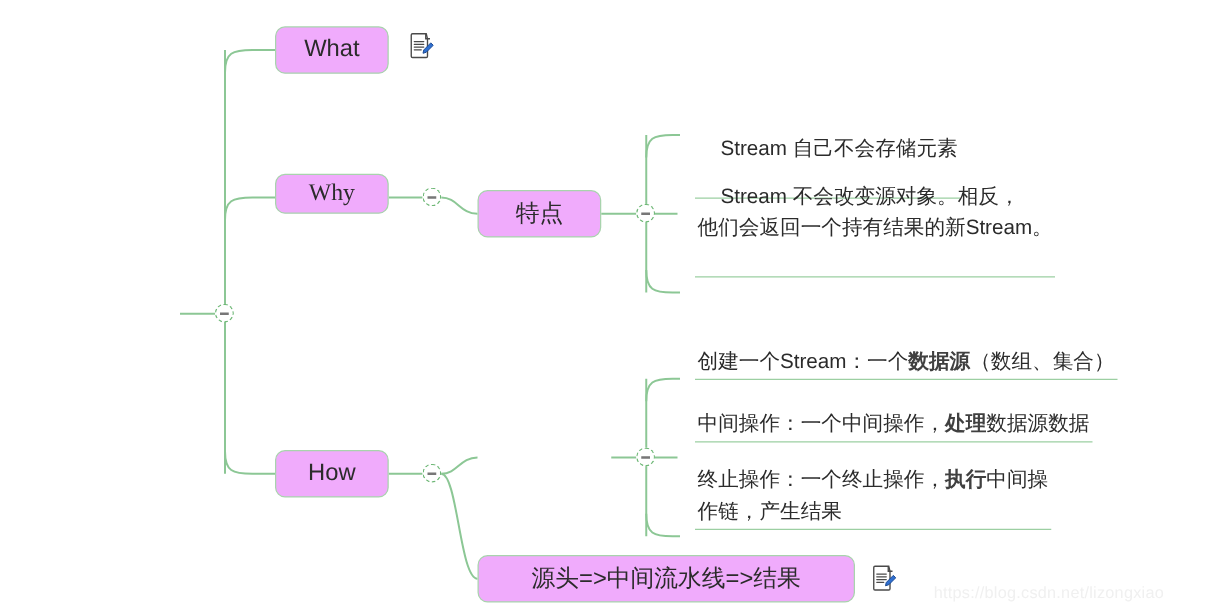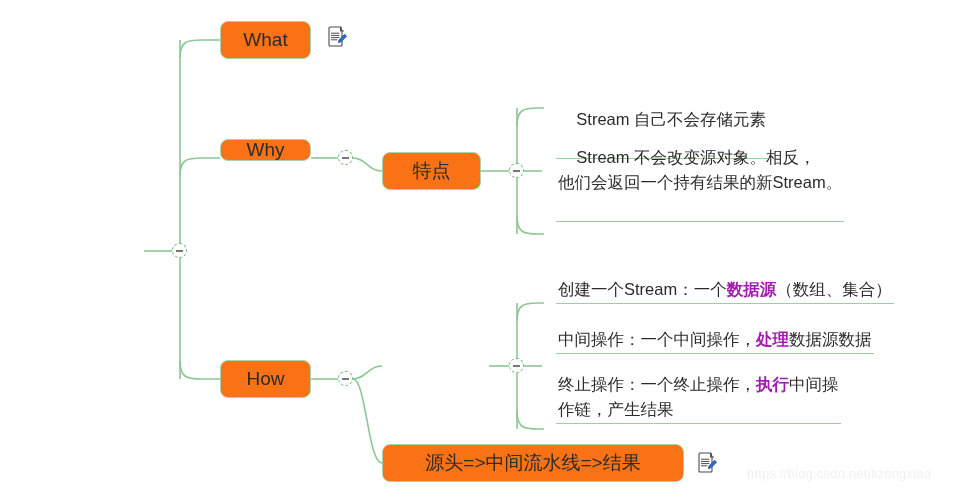--- a/index.html
+++ b/index.html
@@ -25,21 +25,21 @@
     left: 0; top: 0;
     width: 976px;
     height: 490px;
     pointer-events: none;
   }
 
   
   .node {
     position: absolute;
     box-sizing: border-box;
-    background: #f97316;
+    background: #f0abfc;
     border: 1px solid #a8d3ad;
     border-radius: 8px;
     color: #2b2b2b;
     display: flex;
     align-items: center;
     justify-content: center;
     white-space: nowrap;
   }
   .node-root {
     font-size: 19px;
@@ -60,21 +60,21 @@
     position: absolute;
     box-sizing: border-box;
     color: #2b2b2b;
     font-size: 16.5px;
     line-height: 25px;
     white-space: pre;
     padding: 0 2px 1px 2px;
     border-bottom: 1px solid #9ccfa2;
   }
   .leaf .hl {
-    color: #a21caf;
+    color: #404040;
     font-weight: bold;
   }
 
   
   .toggle {
     position: absolute;
     width: 15px;
     height: 15px;
     box-sizing: border-box;
     border: 1px dashed #6fb877;
@@ -161,21 +161,21 @@
     <path d="M13.6 1.2 V5 H17" fill="none" stroke="#4a4a4a" stroke-width="1.1"></path>
     <g stroke="#4a4a4a" stroke-width="1" stroke-linecap="round">
       <path d="M4.4 7.2 H12"></path>
         <path d="M4.4 9.4 H12"></path>
       <path d="M4.4 11.6 H12"></path>
         <path d="M4.4 13.8 H10"></path>
     </g>
     <path d="M17.6 8.3 L12 14 l-0.6 2.6 2.6 -0.8 5.6 -5.6 Z" fill="#2f6fd0" stroke="#1b4a94" stroke-width=".8"></path>
   </svg>
 
-  <div class="node node-lvl1" style="left:220px; top:139px; width:91px; height:22px;">
+  <div class="node node-lvl1" style="left:220px; top:139px; width:91px; height:32px;font-family:Liberation Serif, serif;">
     <span>Why</span>
   </div>
 
   <div class="toggle" style="left:338px; top:150px;">
     <i></i>
   </div>
 
   <div class="node node-lvl2" style="left:382px; top:152px; width:99px; height:38px;">
     <span>特点</span>
   </div>

